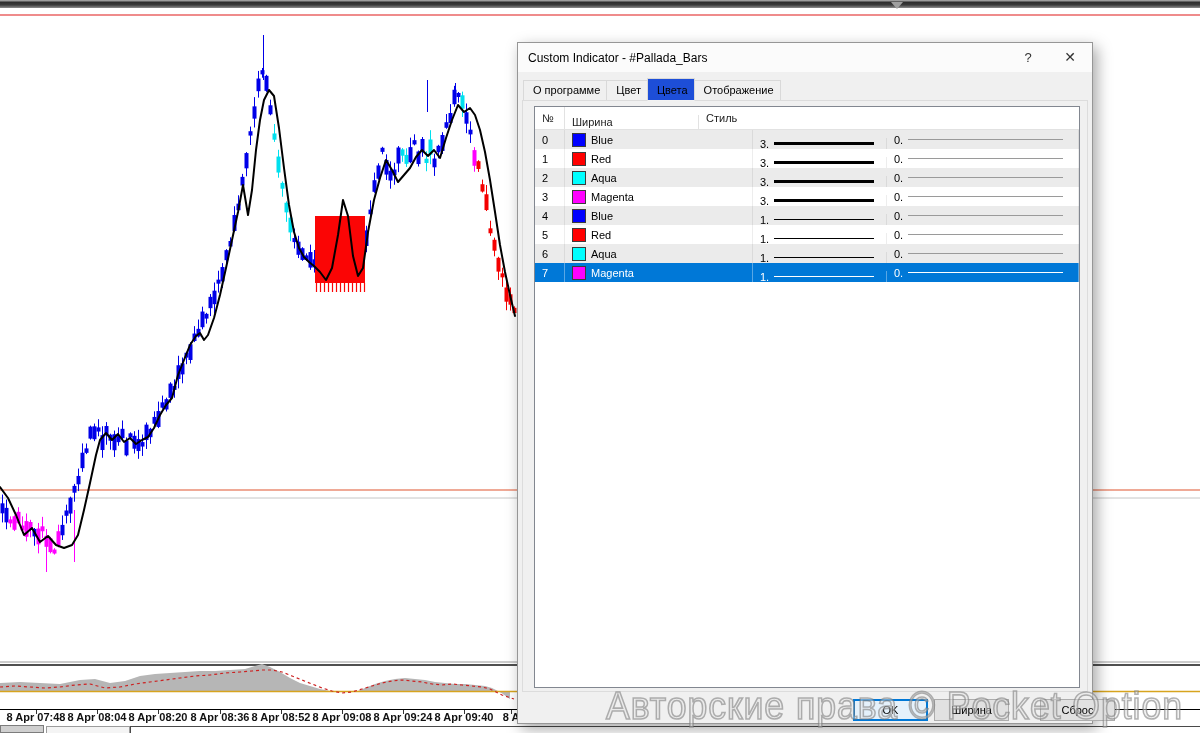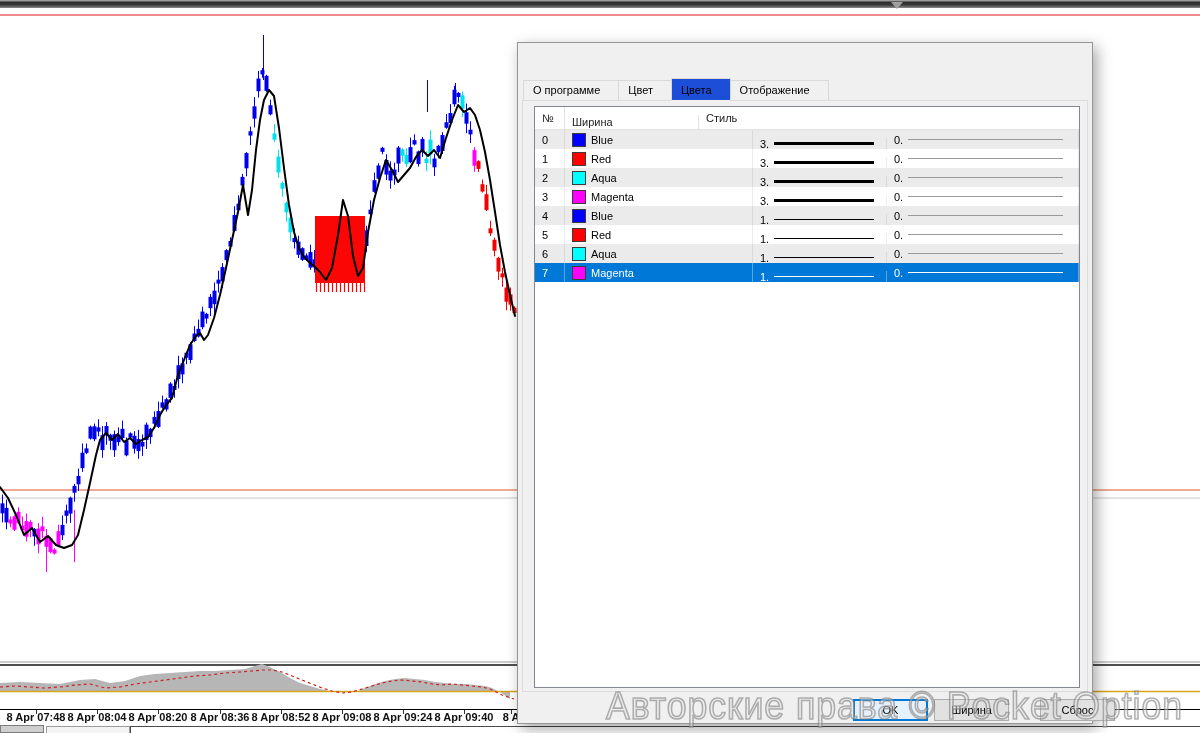--- a/index.html
+++ b/index.html
@@ -29,21 +29,21 @@
     background:#f0f0f0;border:1px solid #969696;box-sizing:border-box;
     box-shadow:4px 5px 14px rgba(0,0,0,.35);font-size:11px;color:#000;}
   .title-bar{position:absolute;left:0;top:0;right:0;height:29px;background:#fbfbfb;}
   .dlg-title{position:absolute;left:10px;top:8px;font-size:12px;color:#000;white-space:nowrap;}
   .tb-btn{position:absolute;top:0;width:36px;height:29px;line-height:29px;text-align:center;
     color:#333;cursor:pointer;}
   .help-btn{right:46px;font-size:13px;}
   .close-btn{right:4px;font-size:14px;}
 
   .tab-bar{position:absolute;left:5px;top:37px;height:21px;display:flex;align-items:flex-end;}
-  .tab{padding:3px 18px 4px 9px;border:1px solid #d9d9d9;background:#f0f0f0;margin-right:-1px;
+  .tab{padding:3px 6px 4px 9px;border:1px solid #d9d9d9;background:#f0f0f0;margin-right:-1px;
     white-space:nowrap;cursor:pointer;}
   .tab.active{background:#1d4ed8;padding-top:5px;border-bottom:1px solid #f2f2f2;
     position:relative;z-index:2;}
 
   .pane{position:absolute;left:4px;top:57px;width:566px;height:592px;background:#f0f0f0;
     border:1px solid #dcdcdc;box-sizing:border-box;}
 
   .list{position:absolute;left:16px;top:63px;width:546px;height:582px;background:#fff;
     border:1px solid #828790;box-sizing:border-box;overflow:hidden;}
   .lheader{display:flex;height:22px;border-bottom:1px solid #e2e2e2;align-items:stretch;color:#222;}
@@ -371,20 +371,25 @@
         <line x1="511.5" y1="710" x2="511.5" y2="714" stroke="#333" stroke-width="1"></line>
         <text x="511" y="721" text-anchor="middle" font-size="11" font-family="Liberation Sans, sans-serif" font-weight="600" fill="#111">8 A</text>
       </g>
   </svg>
 
   <div class="bs-box1"></div>
   <div class="bs-box2"></div>
   <div class="bs-strip"></div>
 
   <div class="dialog">
+    <div class="title-bar">
+      <span class="dlg-title">Custom Indicator - #Pallada_Bars</span>
+      <span class="tb-btn help-btn">?</span>
+      <span class="tb-btn close-btn">✕</span>
+    </div>
     <div class="tab-bar" id="tab-bar">
         <div class="tab">О программе</div>
         <div class="tab">Цвет</div>
         <div class="tab active">Цвета</div>
         <div class="tab">Отображение</div>
       </div>
     <div class="pane"></div>
     <div class="list" id="color-list">
       <div class="lheader" id="list-header">
           <div class="hc c0">№</div>

